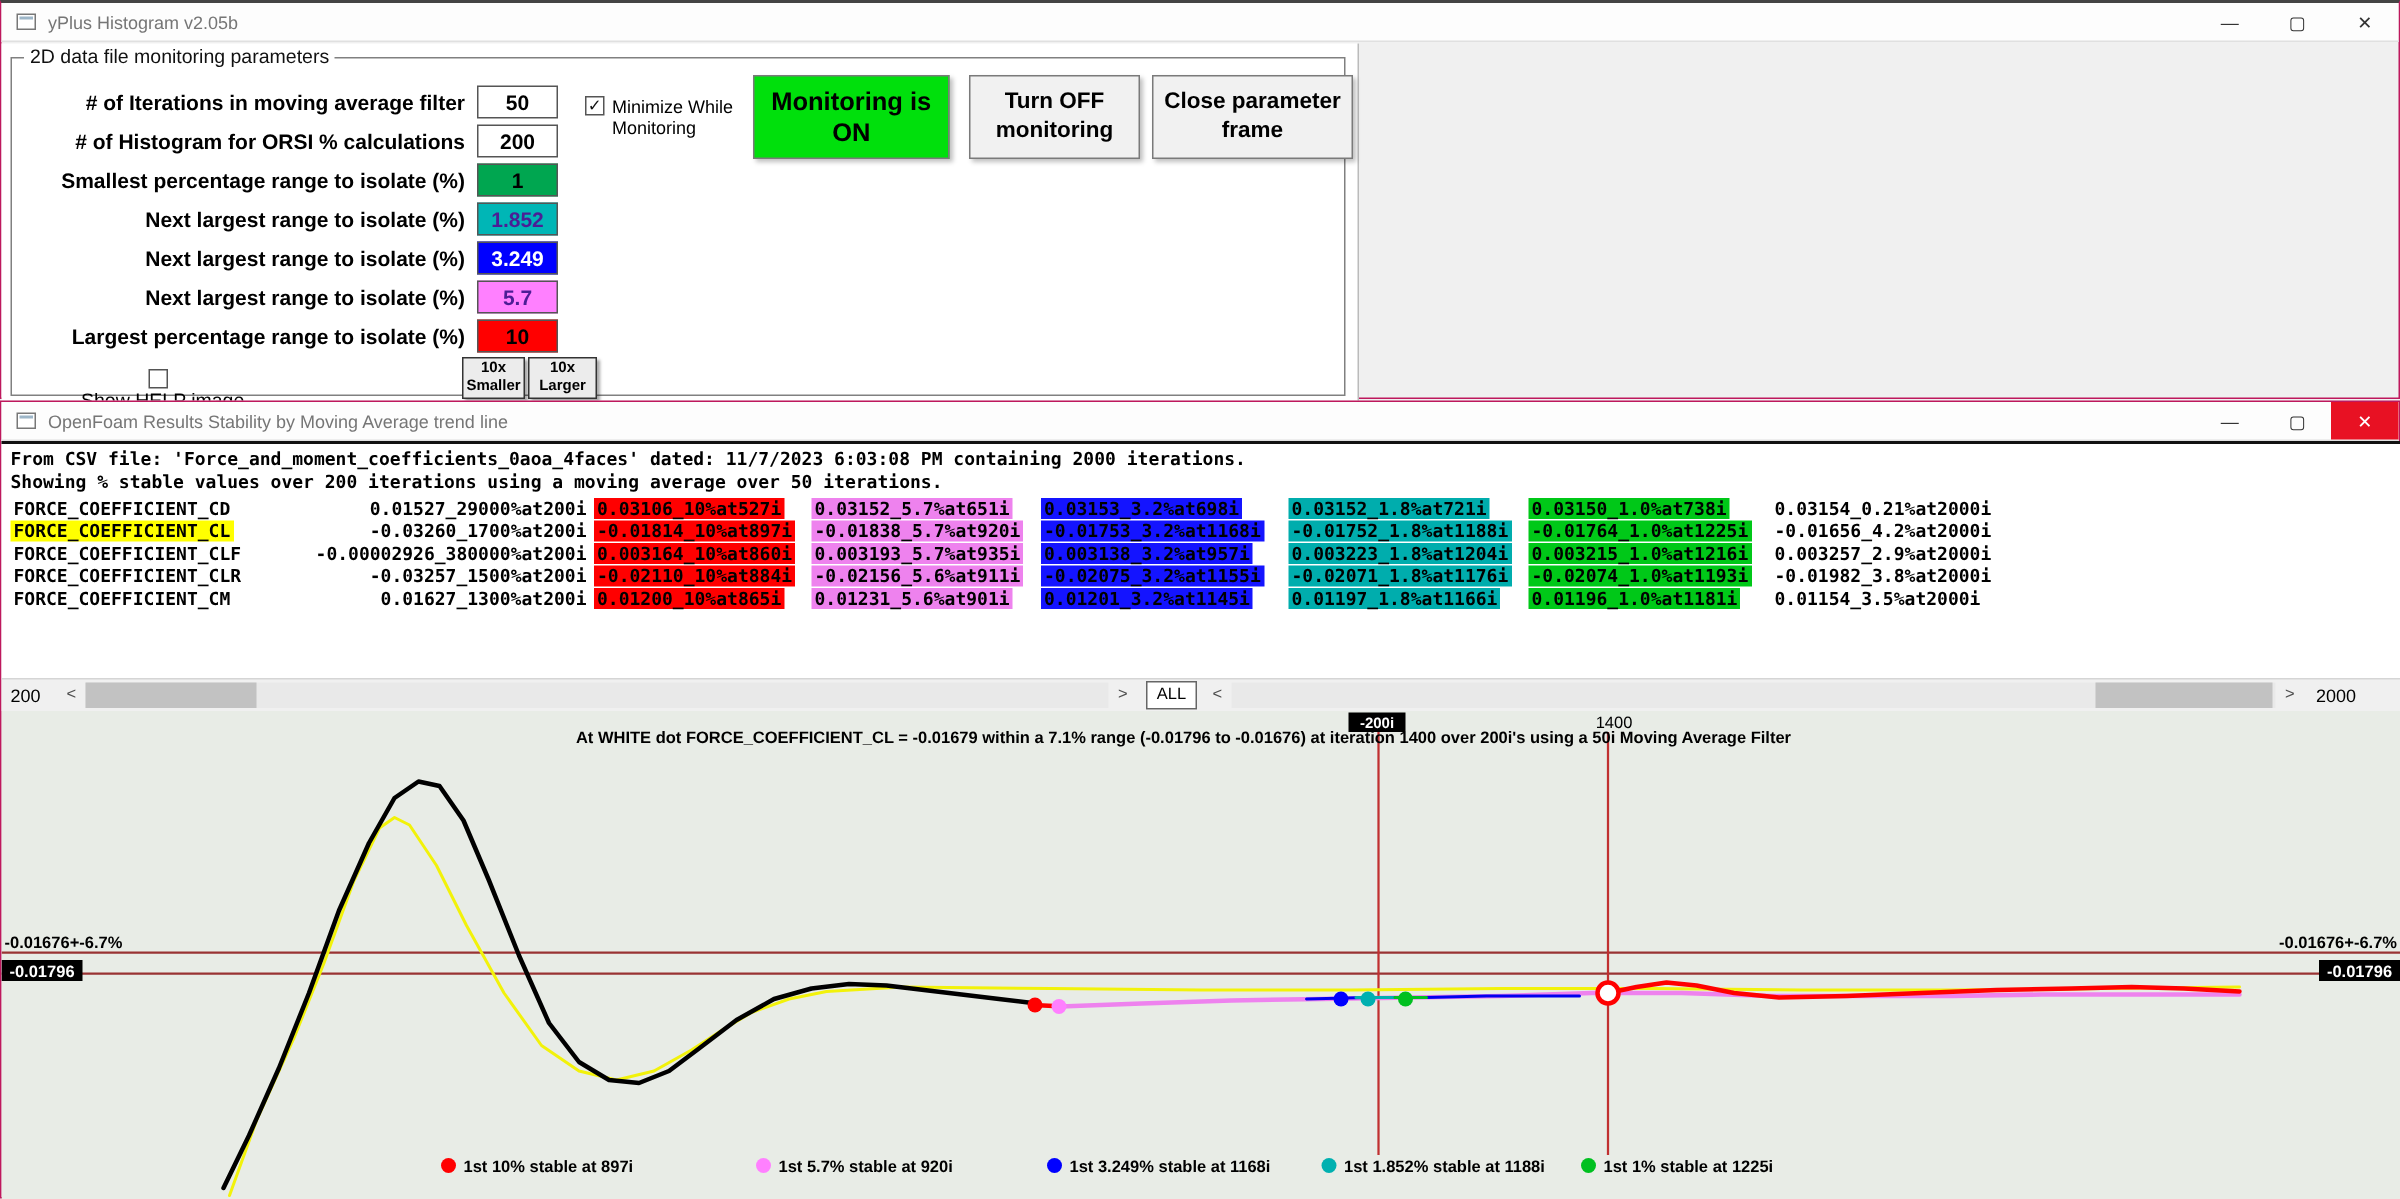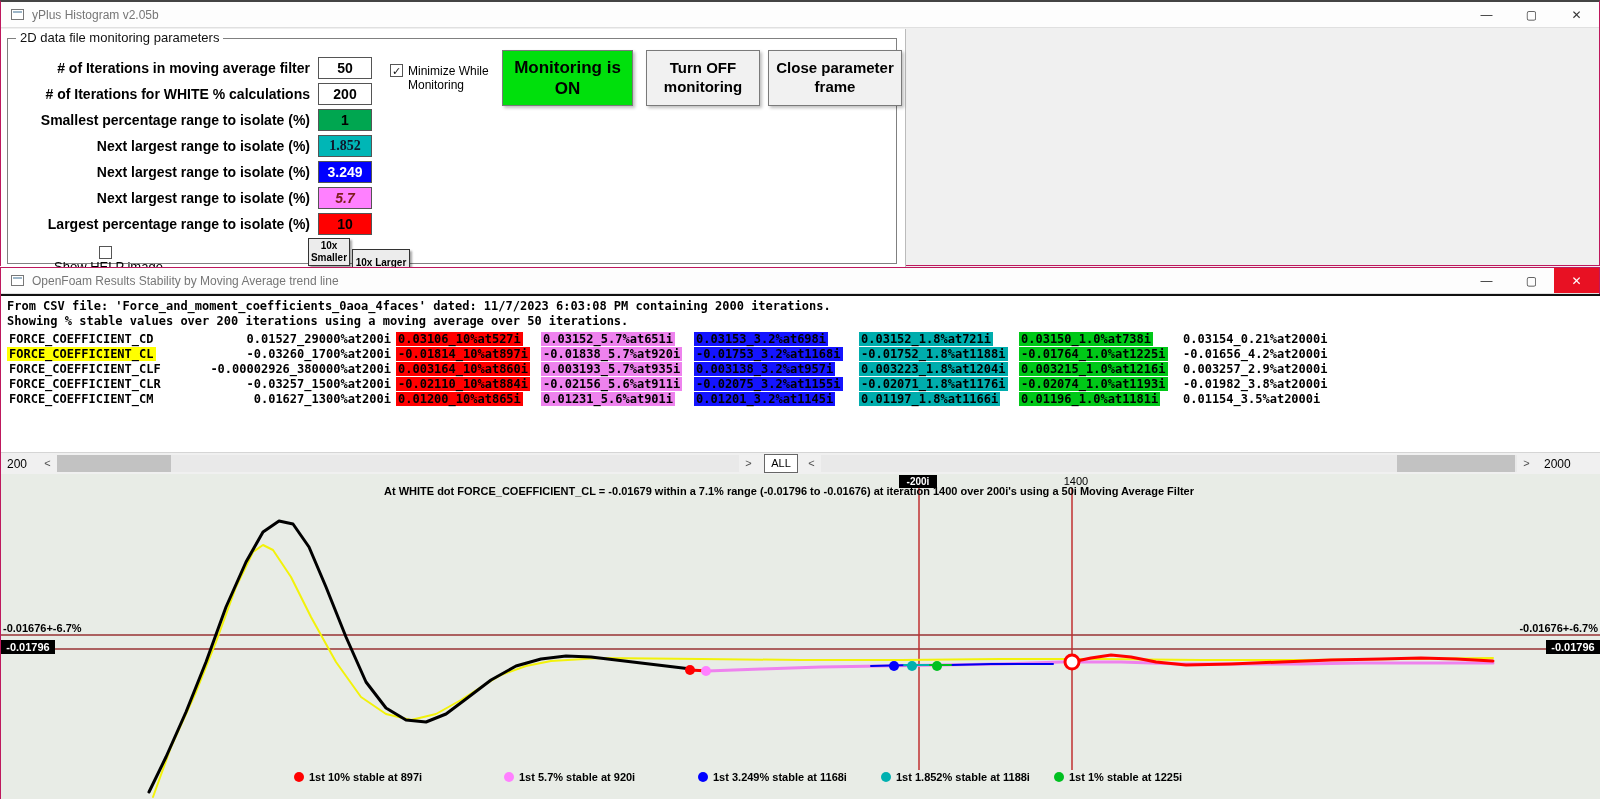--- a/index.html
+++ b/index.html
@@ -35,21 +35,21 @@
     text-align:center; line-height:1.25; box-shadow:2px 2px 3px rgba(0,0,0,.25); cursor:pointer; padding:0 6px; }
   #btn-monitoring { left:494px; width:131px; background:#00e00c; font-size:17px; }
   #btn-turnoff { left:638px; width:114px; }
   #btn-closeframe { left:760px; width:134px; }
   #help-check { position:absolute; left:40px; top:207px; display:flex; align-items:center;flex-direction:column; }
   #help-check .lbl { font-size:13px; margin-left:6px; color:#000; }
   .mini-btn { position:absolute; top:199px; height:28px; border:1px solid #333; background:#ececec;
     font-size:10px; font-weight:bold; text-align:center; line-height:1.2; display:flex; align-items:center;
     justify-content:center; box-shadow:2px 2px 2px rgba(0,0,0,.35); cursor:pointer; }
   #btn-smaller { left:300px; width:42px; }
-  #btn-larger { left:344px; width:58px;margin-top:11px; }
+  #btn-larger { left:344px; width:46px; }
 
   
   #textpanel { position:absolute; left:0; top:26px; width:1600px; height:158px; background:#fff;
     border-top:2px solid #111; font-family:"DejaVu Sans Mono","Liberation Mono",monospace;
     font-weight:bold; font-size:12px; color:#000; }
   .infoline { position:absolute; left:6px; white-space:pre; }
   #coef-table { position:absolute; left:0; top:0; width:100%; height:100%; }
   .trow { position:absolute; left:0; width:100%; height:15px; }
   .tcell { position:absolute; top:0; height:15px; line-height:15px; white-space:pre; }
   .tcell span { padding:0 2px; }
@@ -80,38 +80,38 @@
   </div>
   <div id="panel1">
     <div id="groupbox">
       <div id="groupbox-label">2D data file monitoring parameters</div>
       <div id="param-rows">
           <div class="param-row" style="top: 17px;">
             <div class="param-label"># of Iterations in moving average filter</div>
             <div class="param-value" style="background: rgb(255, 255, 255); color: rgb(0, 0, 0);">50</div>
           </div>
           <div class="param-row" style="top: 43px;">
-            <div class="param-label"># of Iterations for WHITE % calculations</div>
+            <div class="param-label"># of Histogram for ORSI % calculations</div>
             <div class="param-value" style="background: rgb(255, 255, 255); color: rgb(0, 0, 0);">200</div>
           </div>
           <div class="param-row" style="top: 69px;">
             <div class="param-label">Smallest percentage range to isolate (%)</div>
             <div class="param-value" style="background: rgb(0, 166, 80); color: rgb(0, 0, 0);">1</div>
           </div>
           <div class="param-row" style="top: 95px;">
             <div class="param-label">Next largest range to isolate (%)</div>
-            <div class="param-value" style="background: rgb(0, 182, 182); color: #0f172a; font-family: Liberation Serif, serif;">1.852</div>
+            <div class="param-value" style="background: rgb(0, 182, 182); color: #4c1d95;">1.852</div>
           </div>
           <div class="param-row" style="top: 121px;">
             <div class="param-label">Next largest range to isolate (%)</div>
             <div class="param-value" style="background: rgb(0, 0, 255); color: rgb(255, 255, 255);">3.249</div>
           </div>
           <div class="param-row" style="top: 147px;">
             <div class="param-label">Next largest range to isolate (%)</div>
-            <div class="param-value" style="background: rgb(255, 128, 255); color: #7f1d1d; font-style: italic;">5.7</div>
+            <div class="param-value" style="background: rgb(255, 128, 255); color: #4c1d95;">5.7</div>
           </div>
           <div class="param-row" style="top: 173px;">
             <div class="param-label">Largest percentage range to isolate (%)</div>
             <div class="param-value" style="background: rgb(255, 0, 0); color: rgb(0, 0, 0);">10</div>
           </div>
         </div>
 
       <div id="minimize-check">
         <span class="cbx">✓</span>
         <span class="lbl">Minimize While Monitoring</span>

